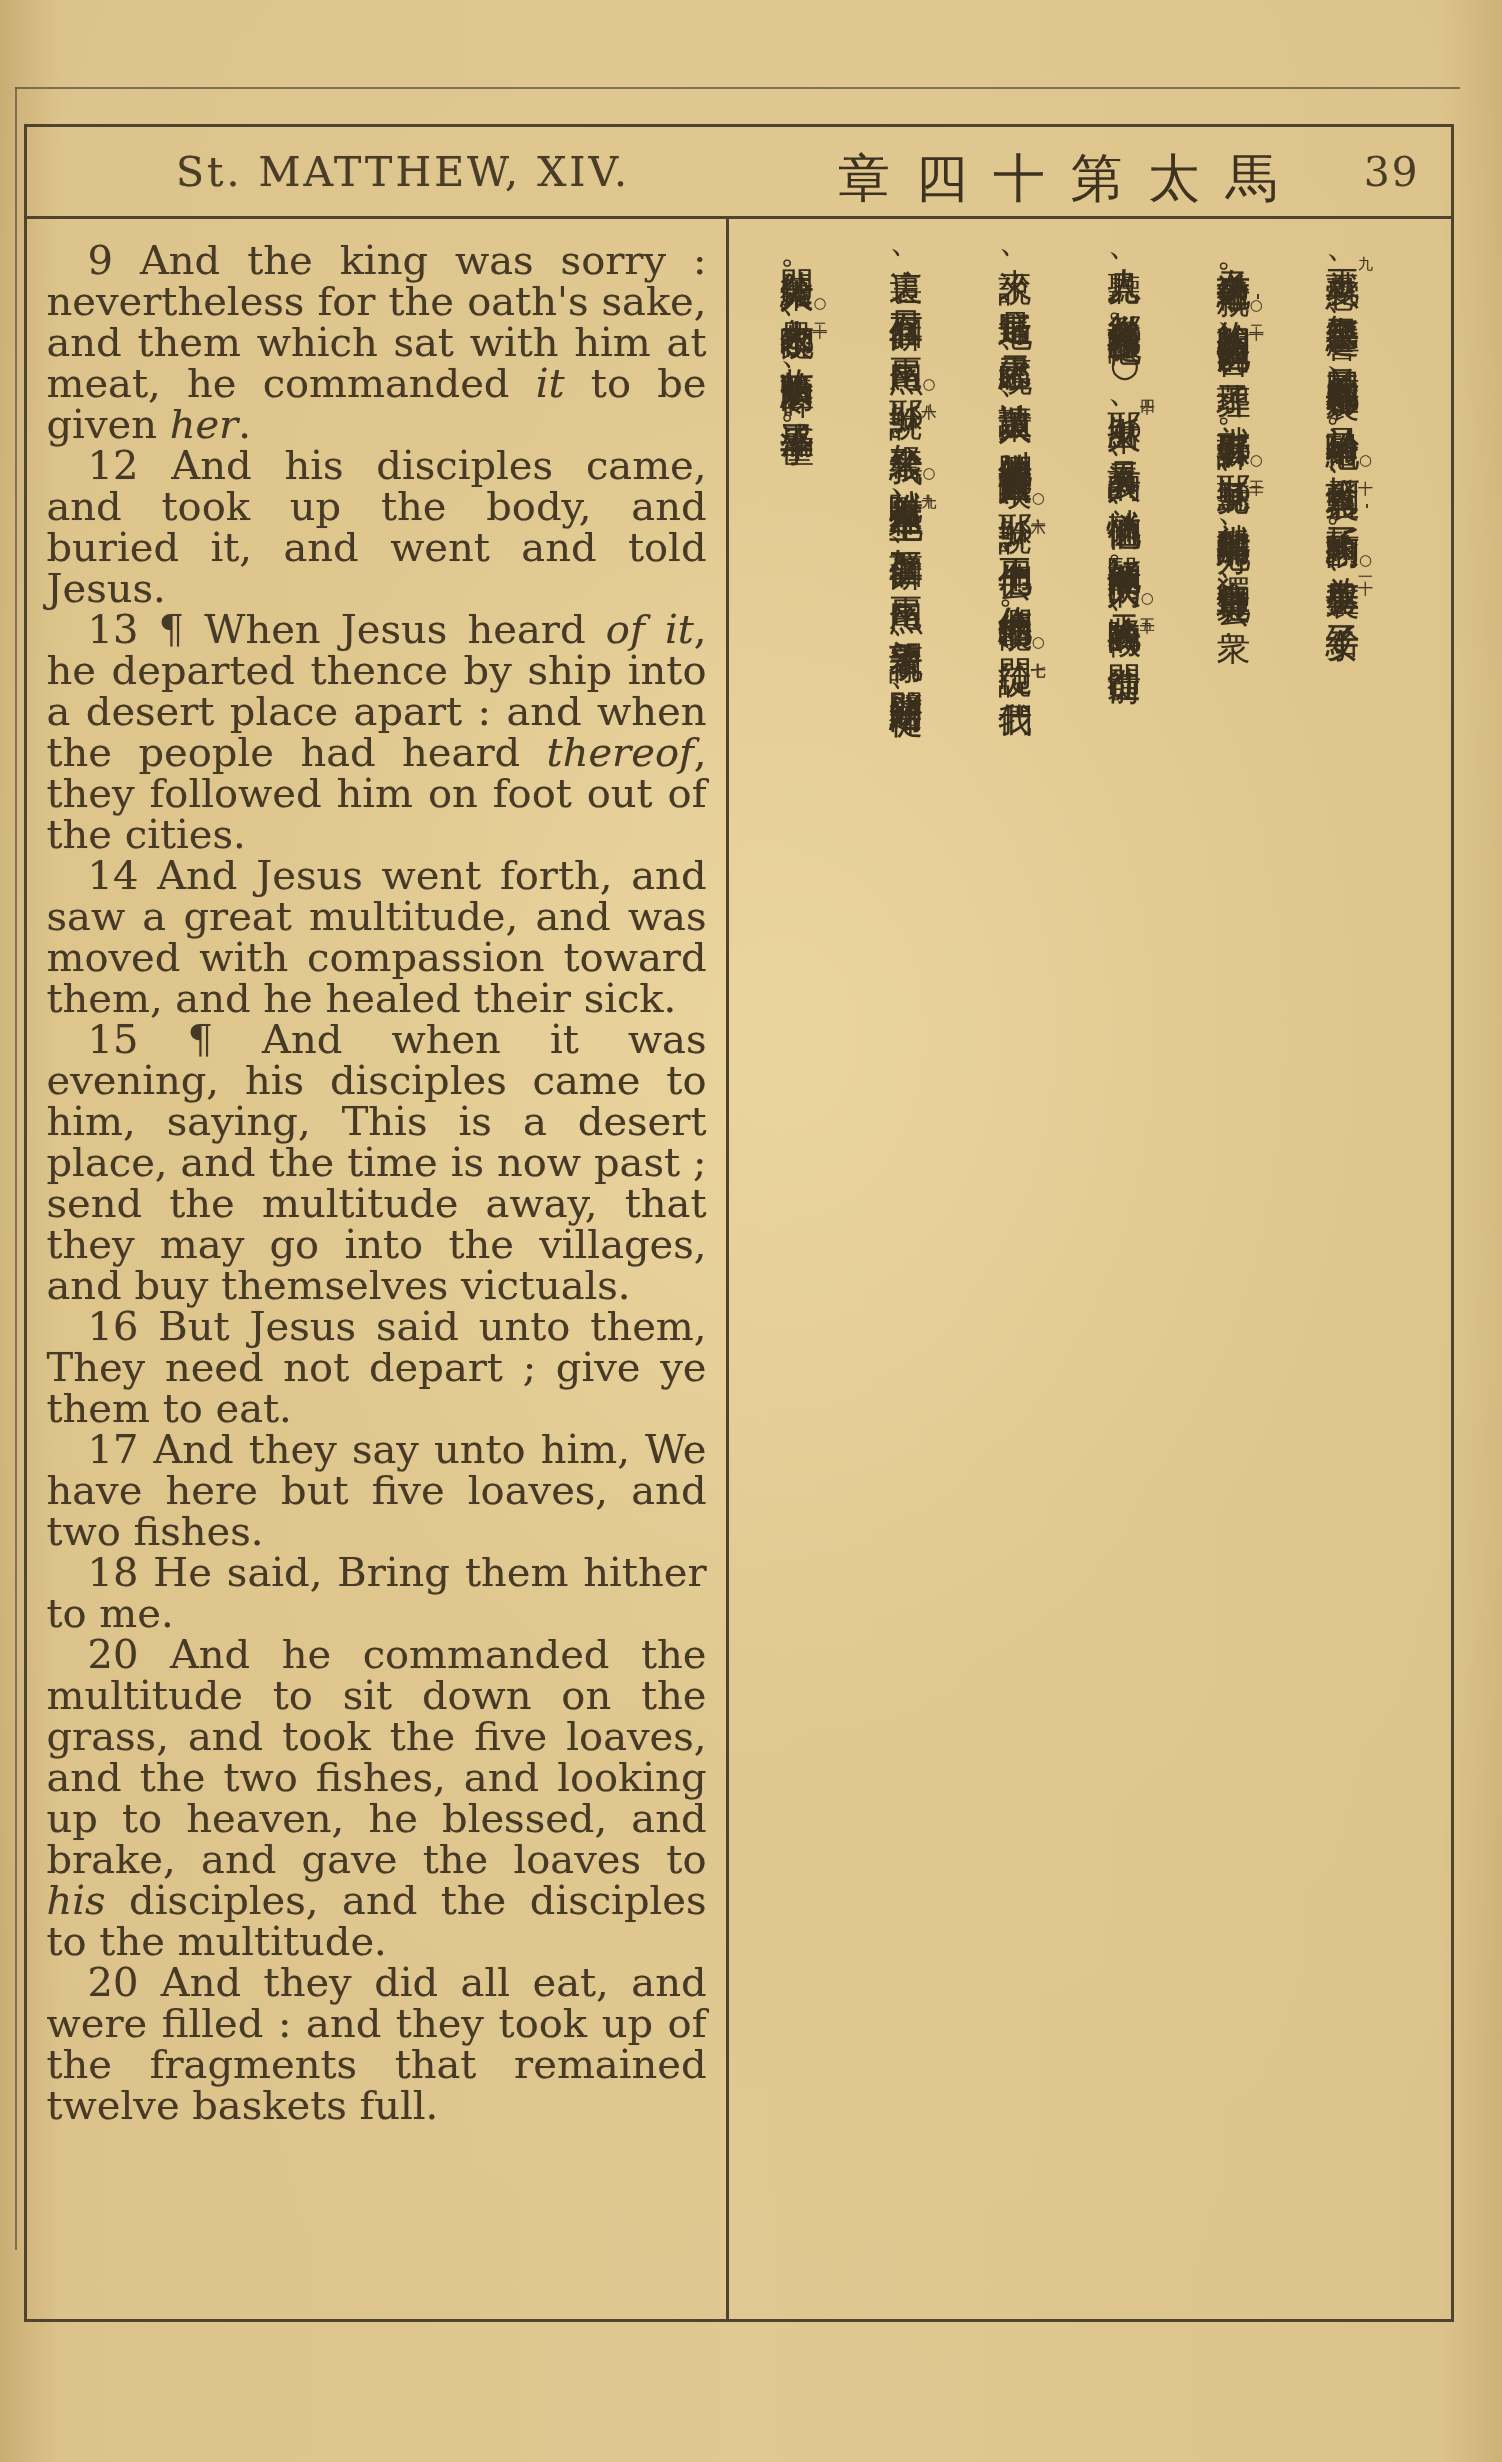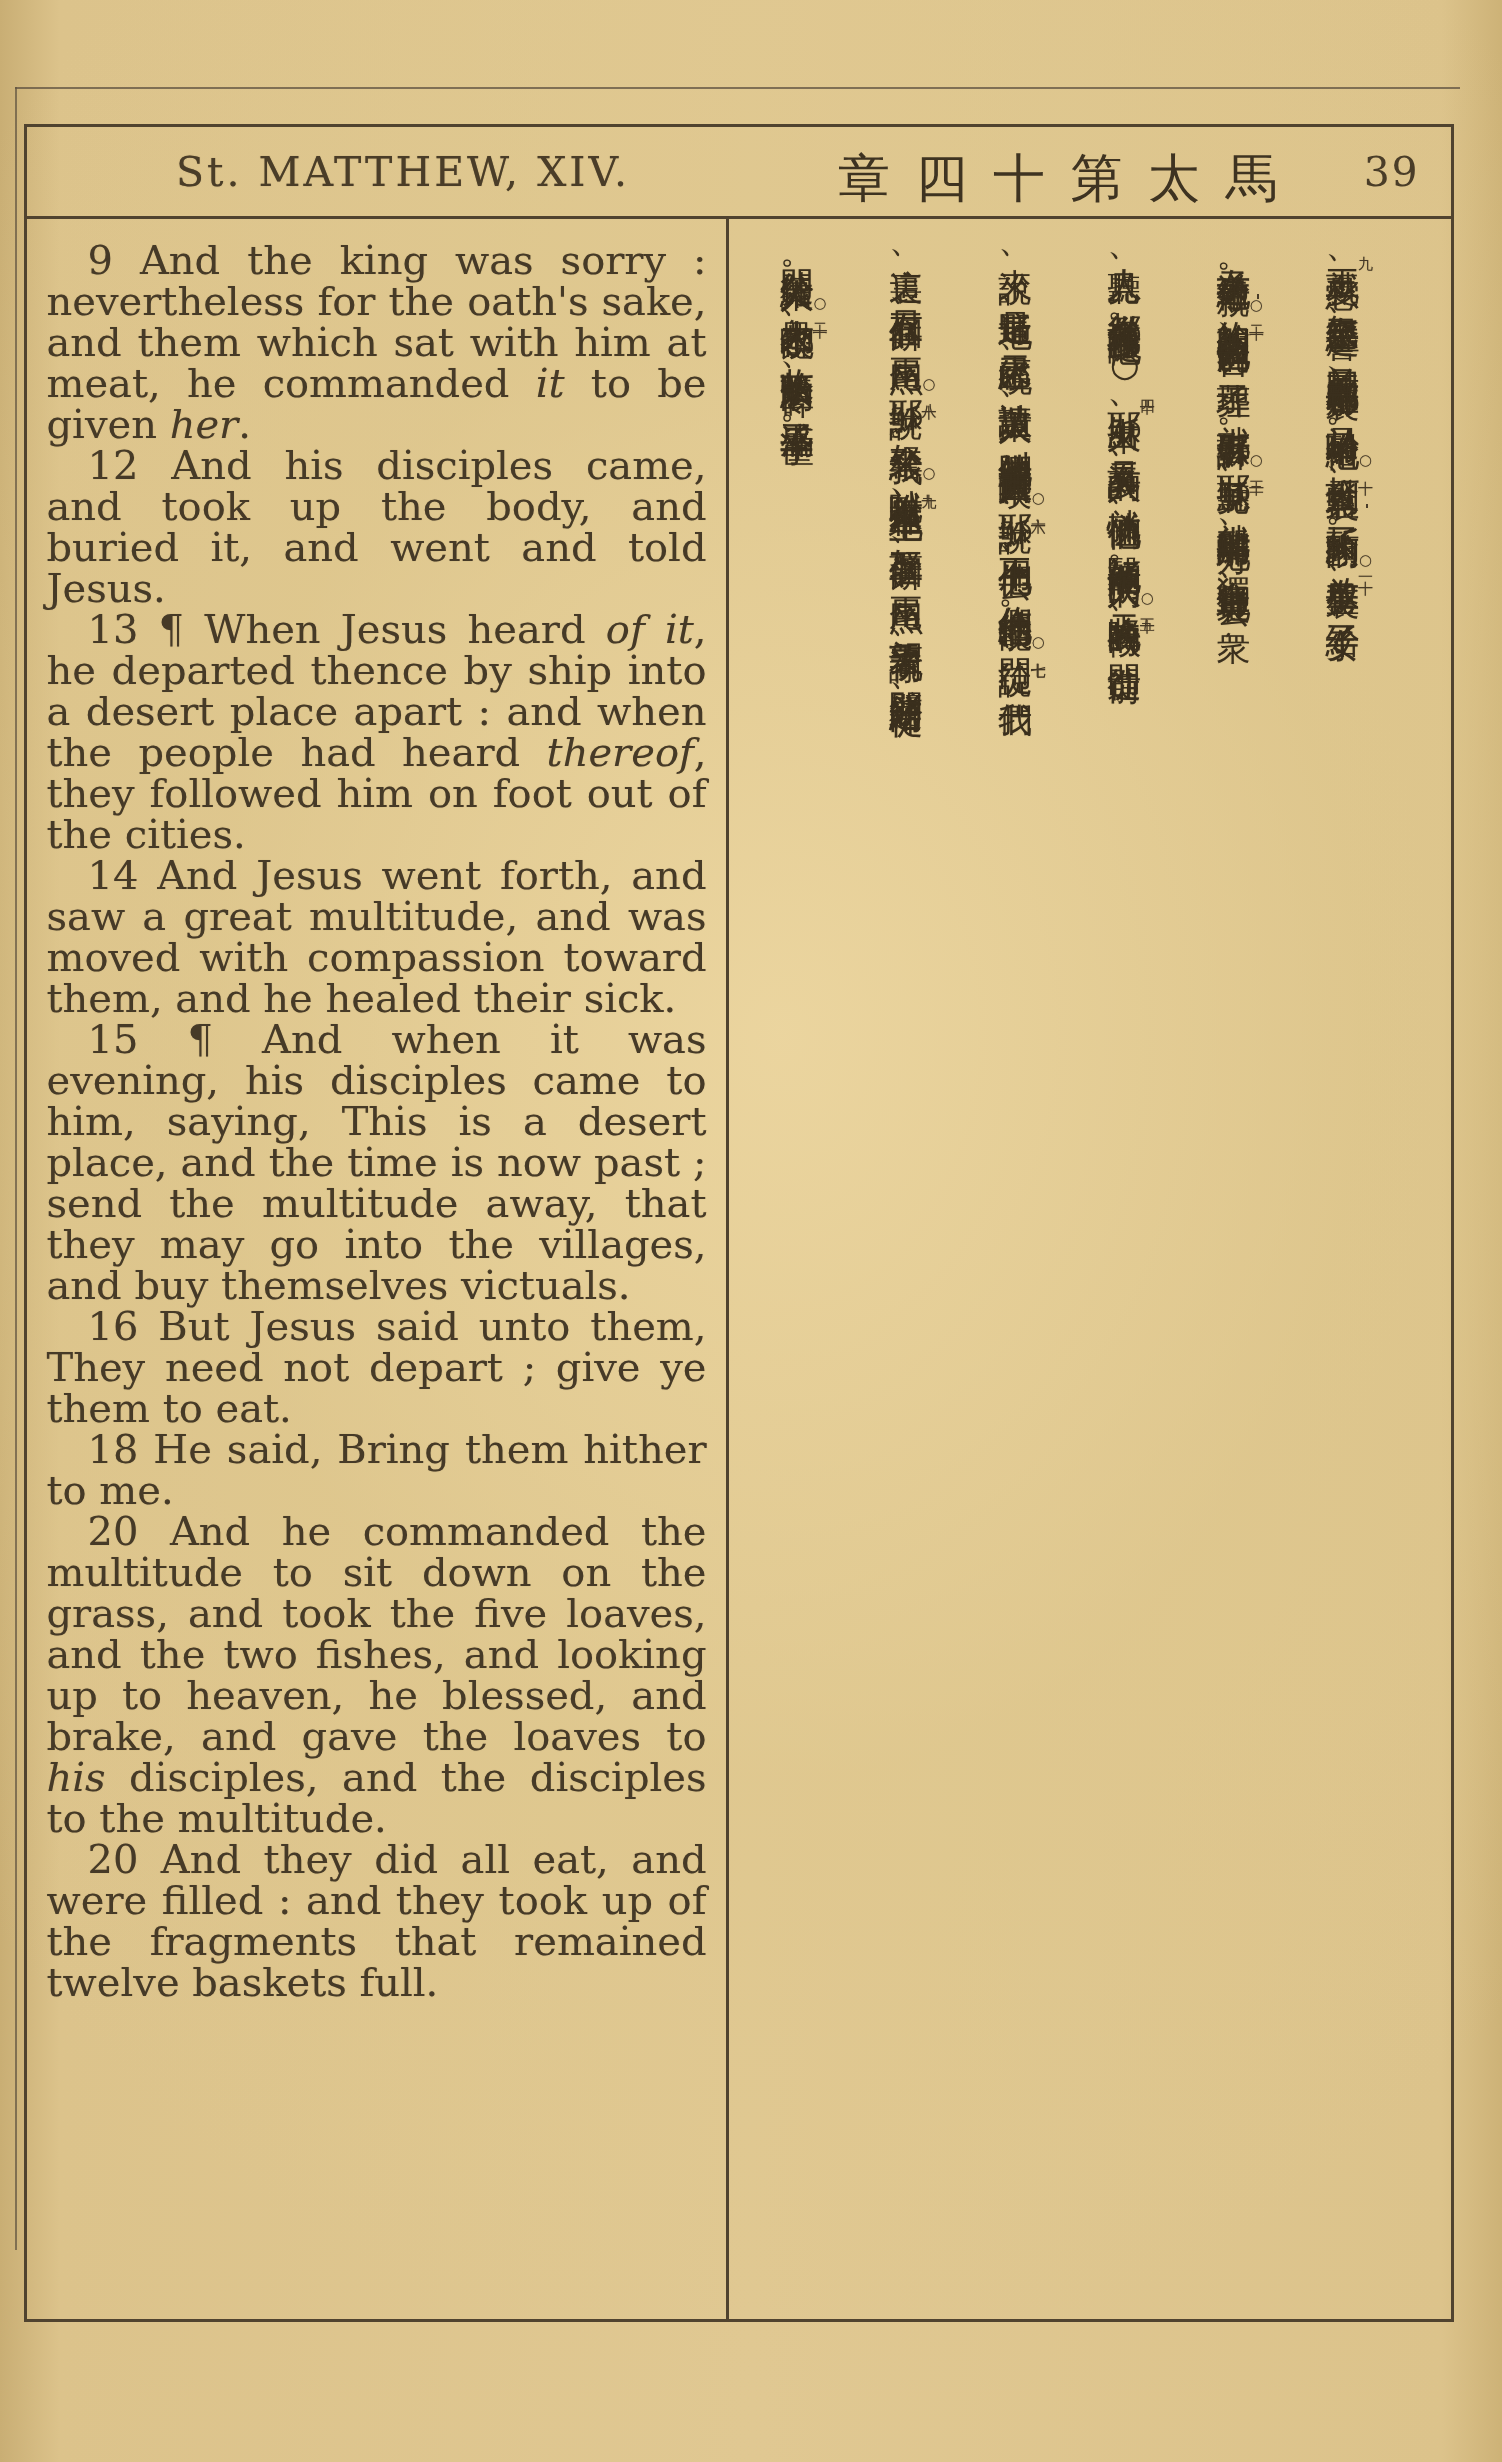--- a/index.html
+++ b/index.html
@@ -94,20 +94,21 @@
     <div class="header-rule"></div>
 
     <div class="body-area">
       <div class="english-column">
           <p><span>9 And the king was sorry : nevertheless for the oath's sake, and them which sat with him at meat, he commanded </span><span class="i">it</span><span> to be given </span><span class="i">her</span><span>.</span></p>
           <p><span>12 And his disciples came, and took up the body, and buried it, and went and told Jesus.</span></p>
           <p><span>13 ¶ When Jesus heard </span><span class="i">of it</span><span>, he departed thence by ship into a desert place apart : and when the people had heard </span><span class="i">thereof</span><span>, they followed him on foot out of the cities.</span></p>
           <p><span>14 And Jesus went forth, and saw a great multitude, and was moved with compassion toward them, and he healed their sick.</span></p>
           <p><span>15 ¶ And when it was evening, his disciples came to him, saying, This is a desert place, and the time is now past ; send the multitude away, that they may go into the villages, and buy themselves victuals.</span></p>
           <p><span>16 But Jesus said unto them, They need not depart ; give ye them to eat.</span></p>
+          <p><span>17 And they say unto him, We have here but five loaves, and two fishes.</span></p>
           <p><span>18 He said, Bring them hither to me.</span></p>
           <p><span>20 And he commanded the multitude to sit down on the grass, and took the five loaves, and the two fishes, and looking up to heaven, he blessed, and brake, and gave the loaves to </span><span class="i">his</span><span> disciples, and the disciples to the multitude.</span></p>
           <p><span>20 And they did all eat, and were filled : and they took up of the fragments that remained twelve baskets full.</span></p>
         </div>
       <div class="divider"></div>
       <div class="chinese-area">
           <div class="cn-col"><span class="cn-note"><span class="nt">九</span></span><span class="cn-text">王就憂愁、無奈已經起了誓、並且同席的人都在那裏、於是吩咐給他。</span><span class="cn-note"><span class="nt">○十</span></span><span class="cn-text">打發人到監裏、斬了</span><span class="cn-pn">約翰</span><span class="cn-text">的頭。</span><span class="cn-note"><span class="nt">○十一</span></span><span class="cn-text">放在盤子裏、給了女子、</span></div>
           <div class="cn-col"><span class="cn-text">女子送給他母親。</span><span class="cn-note"><span class="nt">○十二</span></span><span class="cn-pn">約翰</span><span class="cn-text">的門徒來收他的屍首、葬埋了、就去告訴耶穌。</span><span class="cn-note"><span class="nt">○十三</span></span><span class="cn-text">耶穌聽見了、就上船離開那地方、獨自往野地裏去、衆</span></div>
           <div class="cn-col"><span class="cn-text">人聽見、都從各城裏步行跟隨他。○</span><span class="cn-note"><span class="nt">十四</span></span><span class="cn-text">耶穌出來、看見許多的人、就憐恤他們、醫好他們中間的病人。</span><span class="cn-note"><span class="nt">○十五</span></span><span class="cn-text">天將晚的時候、門徒進前</span></div>
           <div class="cn-col"><span class="cn-text">來說、這是野地、天已經晚了、請遣散衆人、叫他們往村子裏去買東西喫。</span><span class="cn-note"><span class="nt">○十六</span></span><span class="cn-text">耶穌說、不用他們去、你們給他們喫罷。</span><span class="cn-note"><span class="nt">○十七</span></span><span class="cn-text">門徒說、我們</span></div>

